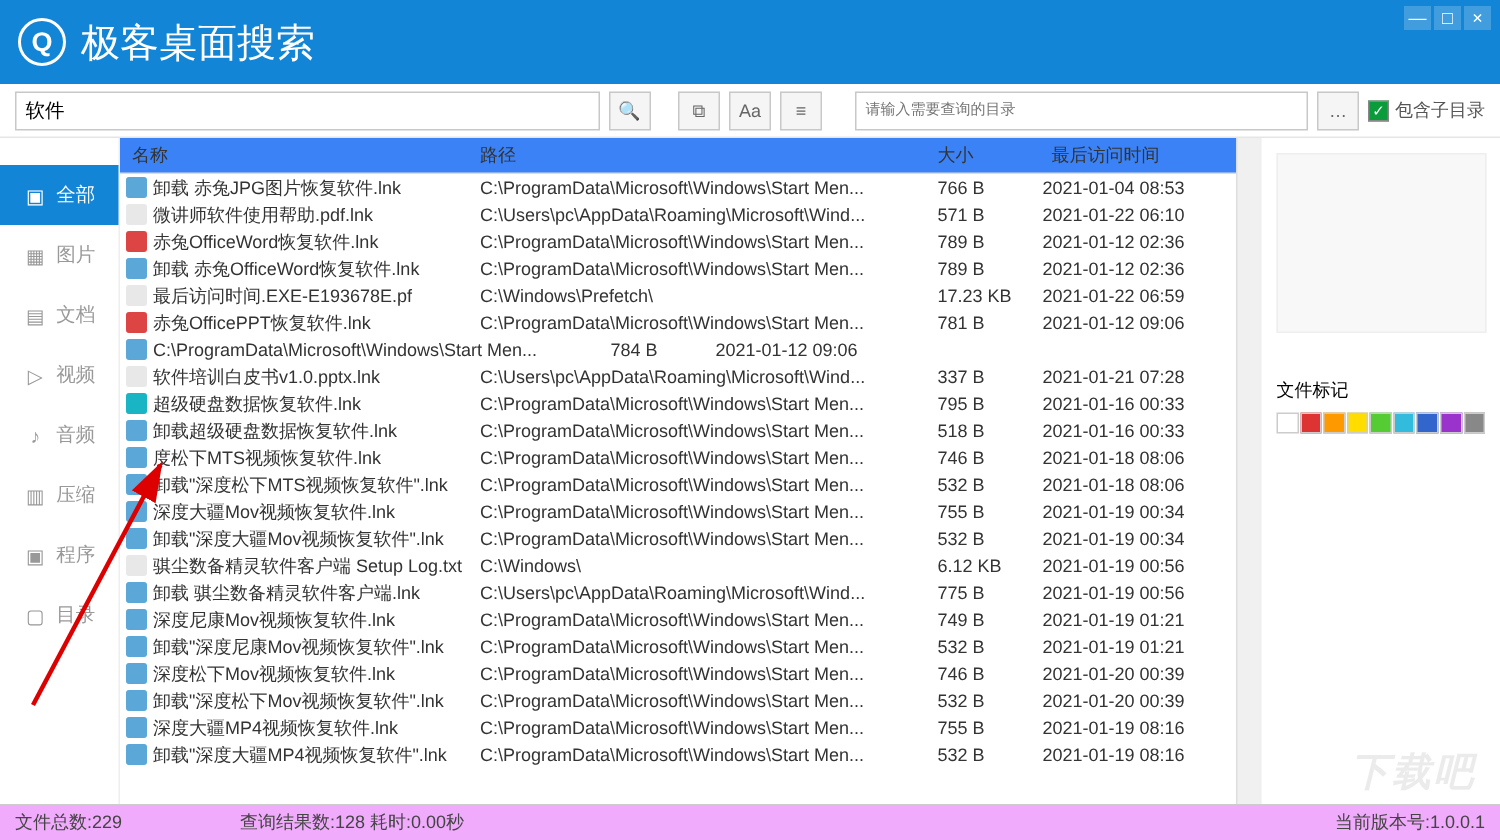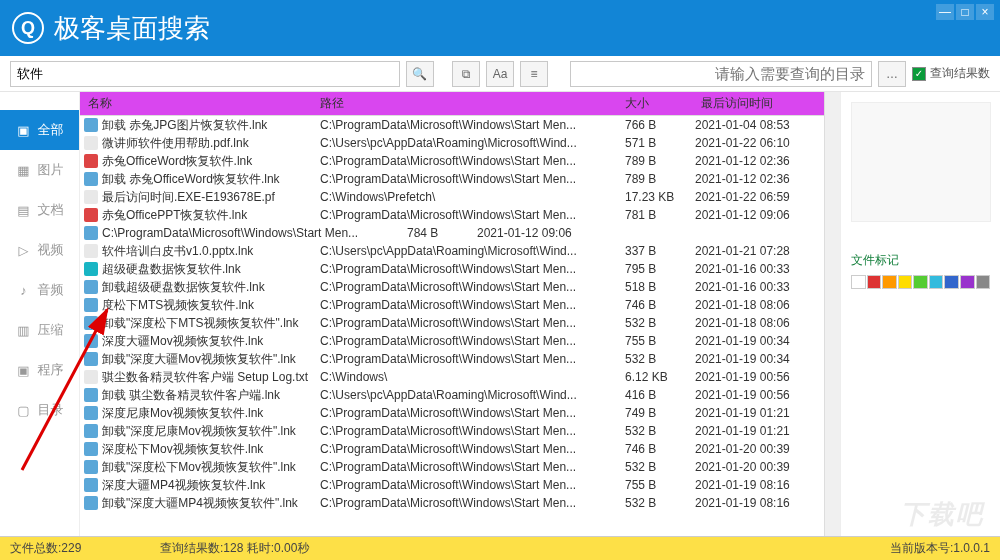--- a/index.html
+++ b/index.html
@@ -5,48 +5,48 @@
 * { margin: 0; padding: 0; box-sizing: border-box; font-family: "Microsoft YaHei", Arial, sans-serif; }
 body { width: 1000px; height: 560px; overflow: hidden; background: #fff; position: relative; }
 .titlebar { height: 56px; background: #1285d6; display: flex; align-items: center; padding: 0 12px; color: #fff; position: relative; }
 .titlebar .logo { width: 32px; height: 32px; border: 2.5px solid #fff; border-radius: 50%; display: flex; align-items: center; justify-content: center; font-weight: bold; font-size: 18px; margin-right: 10px; }
 .titlebar .title { font-size: 26px; font-weight: 400; }
 .winctrls { position: absolute; top: 4px; right: 6px; display: flex; gap: 2px; }
 .winctrls div { width: 18px; height: 16px; background: rgba(255,255,255,0.2); color: #fff; font-size: 12px; display: flex; align-items: center; justify-content: center; cursor: pointer; }
 .searchbar { height: 36px; background: #fff; display: flex; align-items: center; padding: 6px 10px; gap: 6px; border-bottom: 1px solid #e5e5e5; }
 .search-input { flex: 0 0 390px; height: 26px; border: 1px solid #c8c8c8; padding: 0 6px; font-size: 13px; outline: none; }
 .sbtn { width: 28px; height: 26px; border: 1px solid #c8c8c8; background: #f5f5f5; display: flex; align-items: center; justify-content: center; font-size: 12px; color: #666; cursor: pointer; }
-.dir-input { flex: 1; height: 26px; border: 1px solid #c8c8c8; padding: 0 6px; font-size: 15px; color: #a16207; outline: none; text-align: right; }
+.dir-input { flex: 1; height: 26px; border: 1px solid #c8c8c8; padding: 0 6px; font-size: 10px; color: #a16207; outline: none; }
 .subdir { display: flex; align-items: center; gap: 4px; font-size: 12px; color: #555; }
 .subdir .cb { width: 14px; height: 14px; border: 1px solid #888; background: #0a9b3a; color: #fff; font-size: 10px; display: flex; align-items: center; justify-content: center; }
 .main { display: flex; height: 444px; }
 .sidebar { width: 80px; background: #fff; border-right: 1px solid #eee; padding-top: 18px; }
 .sidebar .tab { height: 40px; display: flex; align-items: center; justify-content: center; gap: 6px; font-size: 13px; color: #999; cursor: pointer; }
 .sidebar .tab.active { background: #1285d6; color: #fff; }
 .sidebar .tab .ic { width: 16px; height: 16px; display: flex; align-items: center; justify-content: center; }
 .filelist { flex: 1; display: flex; flex-direction: column; }
-.cols { height: 24px; display: flex; align-items: center; font-size: 12px; color: #333; border-bottom: 1px solid #ddd; background: #d946ef; justify-content: flex-end; }
+.cols { height: 24px; display: flex; align-items: center; font-size: 12px; color: #333; border-bottom: 1px solid #ddd; background: #3b82f6; justify-content: flex-end; }
 .col-name { flex: 0 0 240px; padding-left: 8px; }
 .col-path { flex: 0 0 305px; }
 .col-size { flex: 0 0 70px; }
 .col-time { flex: 1; padding-left: 6px; }
 .rows { flex: 1; overflow: hidden; }
 .row { height: 18px; display: flex; align-items: center; font-size: 12px; color: #333; padding: 0 4px; }
 .row .fic { width: 14px; height: 14px; margin-right: 4px; flex-shrink: 0; border-radius: 2px; }
 .row .rn { flex: 0 0 218px; white-space: nowrap; overflow: hidden; text-overflow: ellipsis; }
 .row .rp { flex: 0 0 305px; white-space: nowrap; overflow: hidden; text-overflow: ellipsis; color: #333; }
 .row .rs { flex: 0 0 70px; }
 .row .rt { flex: 1; }
 .scroll { width: 16px; background: #f0f0f0; border-left: 1px solid #ddd; }
 .preview { width: 160px; padding: 10px; border-left: 1px solid #eee; }
 .preview .pbox { width: 140px; height: 120px; background: #f8f8f8; border: 1px solid #eee; margin-bottom: 30px; }
-.preview .plabel { font-size: 12px; color: #15803d; margin-bottom: 6px; }
+.preview .plabel { font-size: 12px; color: #000000; margin-bottom: 6px; }
 .preview .swatches { display: flex; gap: 1px; }
 .preview .sw { width: 15px; height: 14px; border: 1px solid #ccc; }
-.status { height: 24px; background: #fde047; border-top: 1px solid #ccc; display: flex; align-items: center; font-size: 12px; color: #444; padding: 0 10px; justify-content: space-between; }
+.status { height: 24px; background: #f0abfc; border-top: 1px solid #ccc; display: flex; align-items: center; font-size: 12px; color: #444; padding: 0 10px; justify-content: space-between; }
 .arrow { position: absolute; left: 12px; top: 260px; pointer-events: none; }
 .watermark { position: absolute; right: 16px; bottom: 28px; font-size: 26px; color: rgba(0,0,0,0.08); font-weight: bold; font-style: italic; letter-spacing: 2px; pointer-events: none; }
 </style>
 </head>
 <body>
 
 <div class="titlebar">
   <div class="logo">Q</div>
   <div class="title">极客桌面搜索</div>
   <div class="winctrls">
@@ -67,21 +67,21 @@
     </div>
   <div class="sbtn">Aa</div>
   <div class="sbtn">
       <span>≡</span>
     </div>
   <div style="width:10px"></div>
   <input class="dir-input" placeholder="请输入需要查询的目录" style="">
   <div class="sbtn">…</div>
   <label class="subdir">
     <span class="cb">✓</span>
-    <span>查询结果数</span>
+    <span>包含子目录</span>
   </label>
 </div>
 
 <div class="main">
   <div class="sidebar" id="sidebar">
       <div class="tab active">
         <span class="ic">▣</span>
         <span>全部</span>
       </div>
       <div class="tab">
@@ -223,21 +223,21 @@
           <span class="fic" style="background:#e8e8e8"></span>
           <span class="rn">骐尘数备精灵软件客户端 Setup Log.txt</span>
           <span class="rp">C:\Windows\</span>
           <span class="rs">6.12 KB</span>
           <span class="rt">2021-01-19 00:56</span>
         </div>
         <div class="row">
           <span class="fic" style="background:#5aa7d8"></span>
           <span class="rn">卸载 骐尘数备精灵软件客户端.lnk</span>
           <span class="rp">C:\Users\pc\AppData\Roaming\Microsoft\Wind...</span>
-          <span class="rs">416 B</span>
+          <span class="rs">775 B</span>
           <span class="rt">2021-01-19 00:56</span>
         </div>
         <div class="row">
           <span class="fic" style="background:#5aa7d8"></span>
           <span class="rn">深度尼康Mov视频恢复软件.lnk</span>
           <span class="rp">C:\ProgramData\Microsoft\Windows\Start Men...</span>
           <span class="rs">749 B</span>
           <span class="rt">2021-01-19 01:21</span>
         </div>
         <div class="row">

